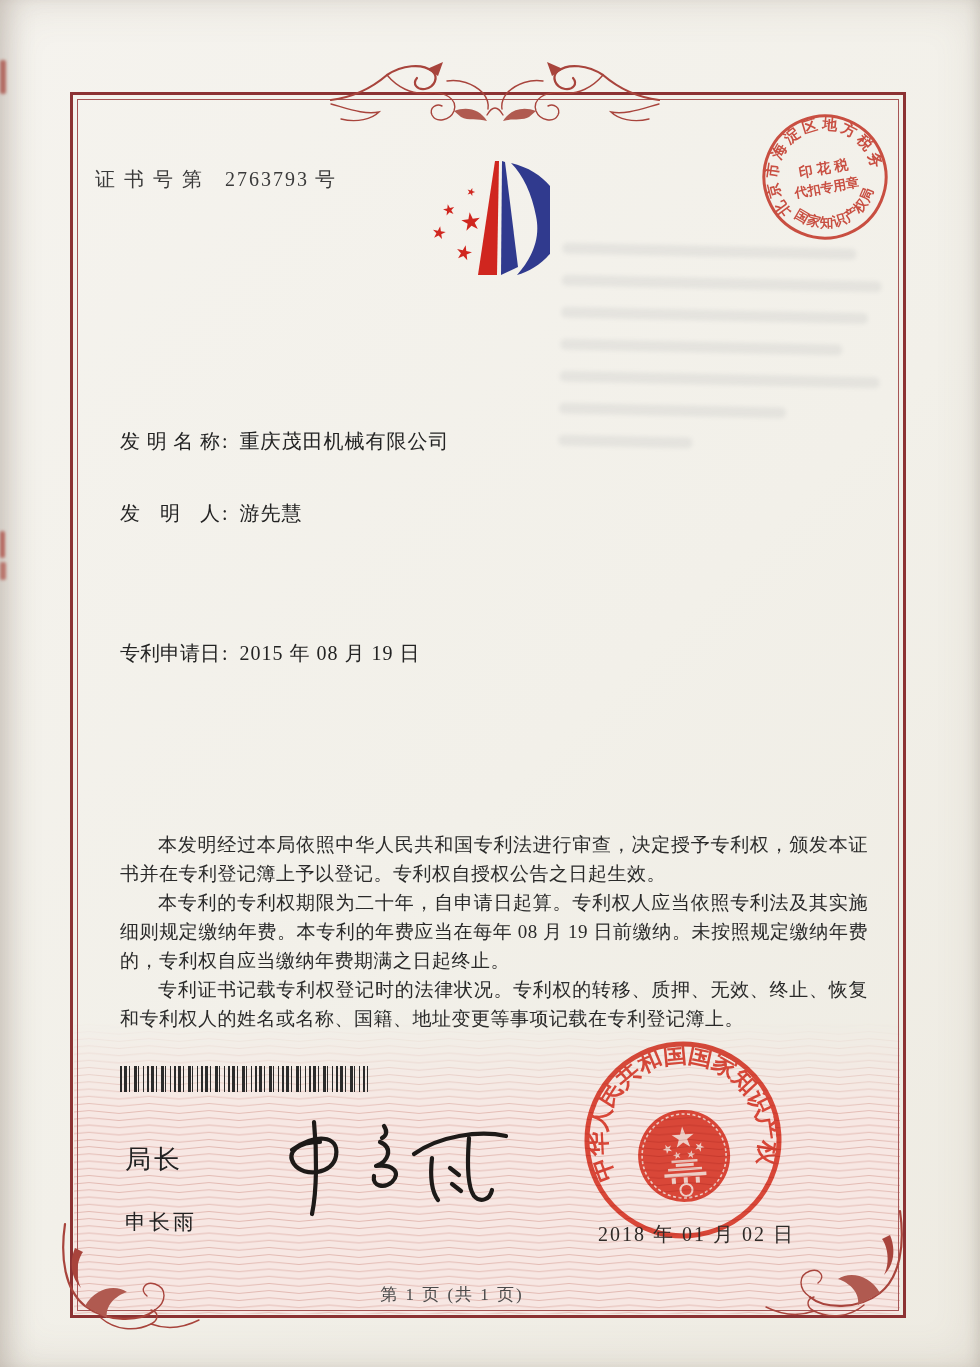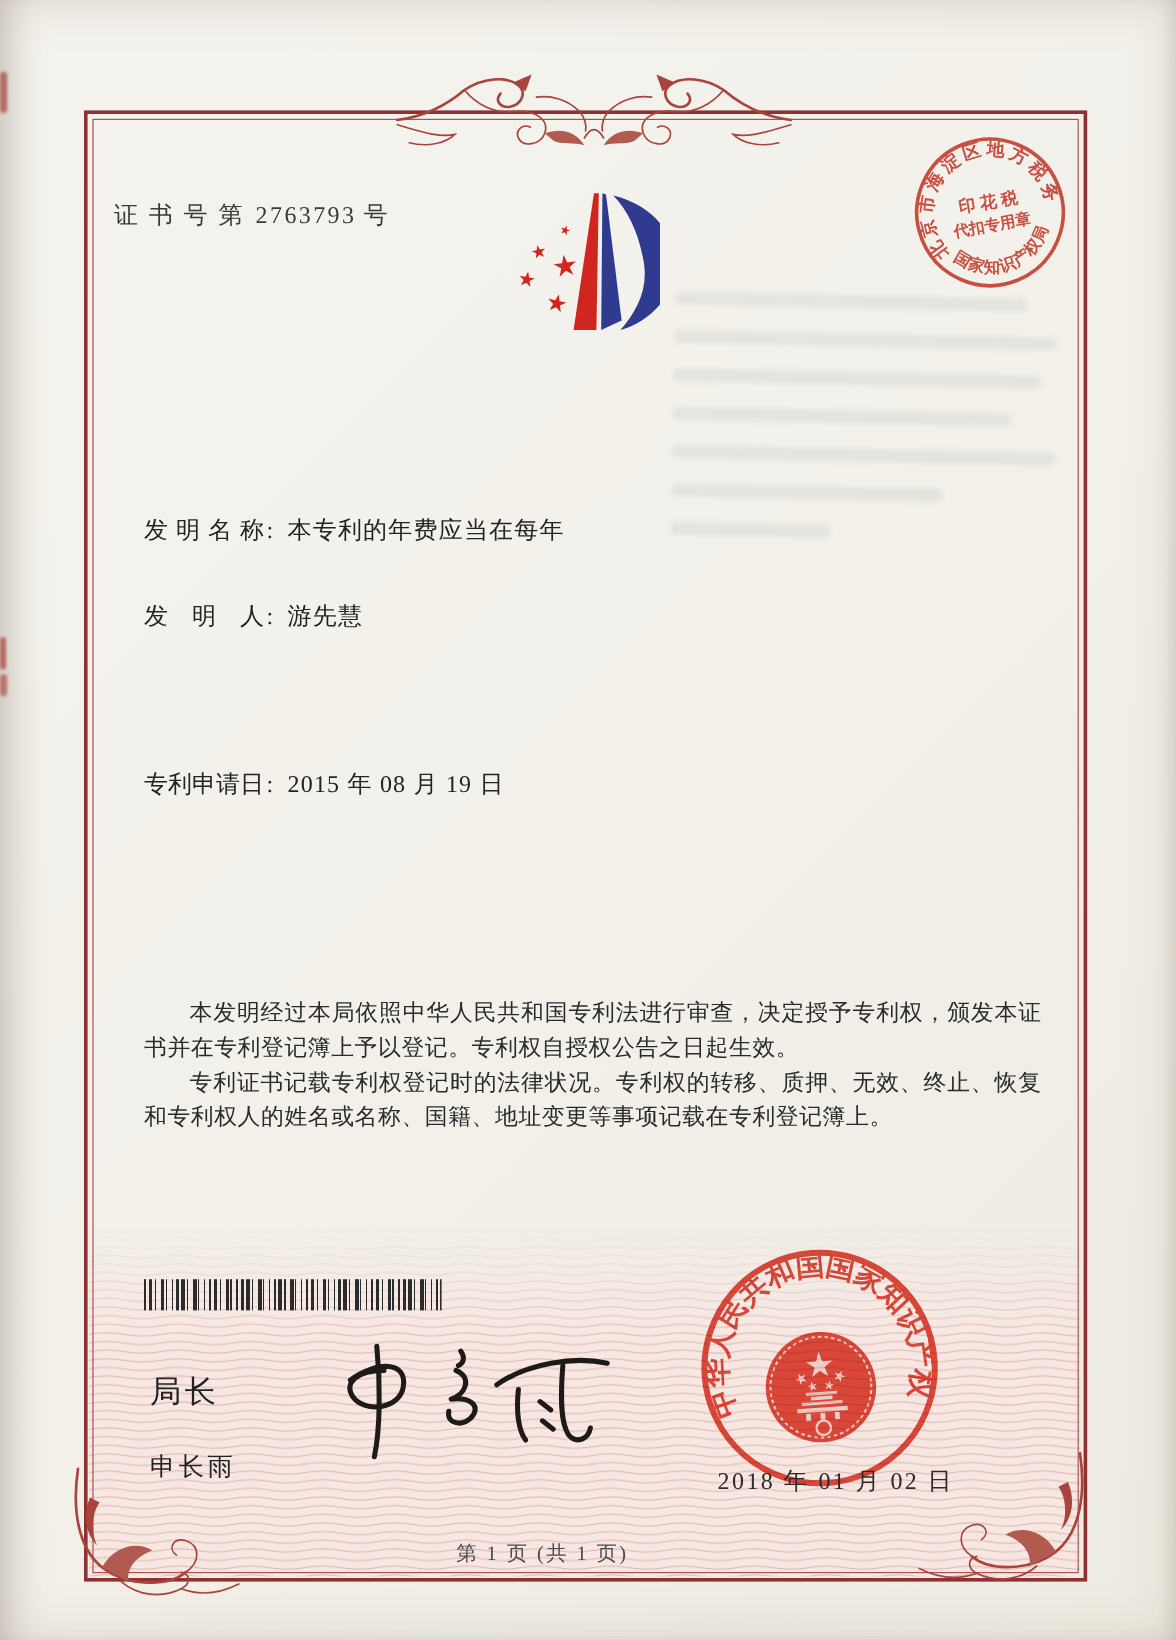--- a/index.html
+++ b/index.html
@@ -38,21 +38,21 @@
   
   .orn{position:absolute;z-index:5;}
   .orn-stroke{stroke:#a8443c;stroke-width:2.2;fill:none;stroke-linecap:round;}
   .orn-stroke-thin{stroke:#a8443c;stroke-width:1.4;fill:none;stroke-linecap:round;}
   .orn-fill{fill:#a8443c;}
   .orn-fill-light{fill:#b05a50;}
 
   
   .cert-no{position:absolute;left:95px;top:166px;z-index:6;font-size:20px;color:#3a3a3a;}
   .cert-no .sp{letter-spacing:9px;font-family:Liberation Mono, monospace;}
-  .cert-no .num{letter-spacing:2px;margin-left:2px;}
+  .cert-no .num{letter-spacing:2px;margin-left:14px;}
   .cert-no .suf{margin-left:6px;}
 
   .logo{position:absolute;left:414px;top:156px;width:136px;height:124px;z-index:6;}
   .logo-red-fill{fill:var(--logo_red);}
   .logo-blue-fill{fill:var(--logo_blue);}
 
   .tax-stamp{position:absolute;left:758px;top:110px;width:134px;height:134px;z-index:7;
     mix-blend-mode:multiply;opacity:.92;}
   .stamp-circle{fill:none;stroke:var(--stamp_red);stroke-width:3;}
   .stamp-text{fill:var(--stamp_red);font-weight:bold;font-family:"Liberation Sans",sans-serif;}
@@ -193,31 +193,32 @@
       <text class="stamp-text" font-size="13.5"><textPath href="#taxBot" textLength="98" lengthAdjust="spacing">国家知识产权局</textPath></text>
       <g transform="rotate(12)">
         <text class="stamp-text" x="0" y="-4" text-anchor="middle" font-size="14">印 花 税</text>
         <text class="stamp-text" x="0" y="15" text-anchor="middle" font-size="13">代扣专用章</text>
       </g>
     </g>
   </svg>
 
 
   <div class="field-row" style="top:428px">
-    <span class="field-label">发明名称</span><span class="field-colon">:</span><span class="field-value">本专利的年费应当在每年</span>
+    <span class="field-label">发明名称</span><span class="field-colon">:</span><span class="field-value">重庆茂田机械有限公司</span>
   </div>
   <div class="field-row" style="top:500px">
     <span class="field-label">发明人</span><span class="field-colon">:</span><span class="field-value">游先慧</span>
   </div>
   <div class="field-row" style="top:640px">
     <span class="field-label">专利申请日</span><span class="field-colon">:</span><span class="field-value">2015 年 08 月 19 日</span>
   </div>
 
   <div class="paras">
     <p>本发明经过本局依照中华人民共和国专利法进行审查，决定授予专利权，颁发本证书并在专利登记簿上予以登记。专利权自授权公告之日起生效。</p>
+    <p>本专利的专利权期限为二十年，自申请日起算。专利权人应当依照专利法及其实施细则规定缴纳年费。本专利的年费应当在每年 08 月 19 日前缴纳。未按照规定缴纳年费的，专利权自应当缴纳年费期满之日起终止。</p>
     <p>专利证书记载专利权登记时的法律状况。专利权的转移、质押、无效、终止、恢复和专利权人的姓名或名称、国籍、地址变更等事项记载在专利登记簿上。</p>
   </div>
 
   <div class="barcode"></div>
 
   <div class="officer-title">局长</div>
   <div class="officer-name">申长雨</div>
 
   <svg class="signature" viewBox="0 0 275 112">
     <path class="sig-stroke" d="M30,40 C52,24 78,24 74,46 C71,64 42,68 32,54 C24,42 36,32 58,32"></path>

